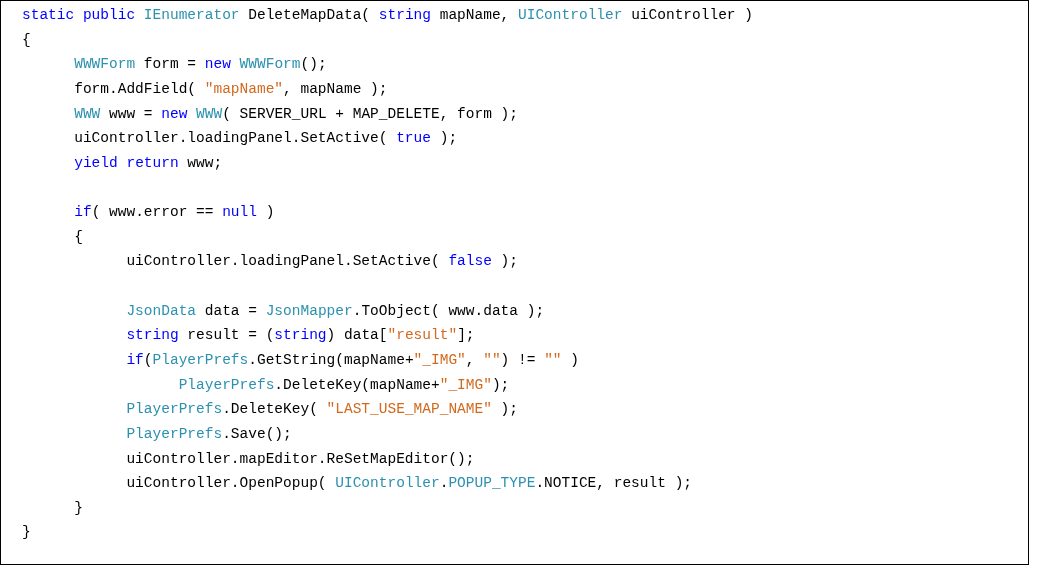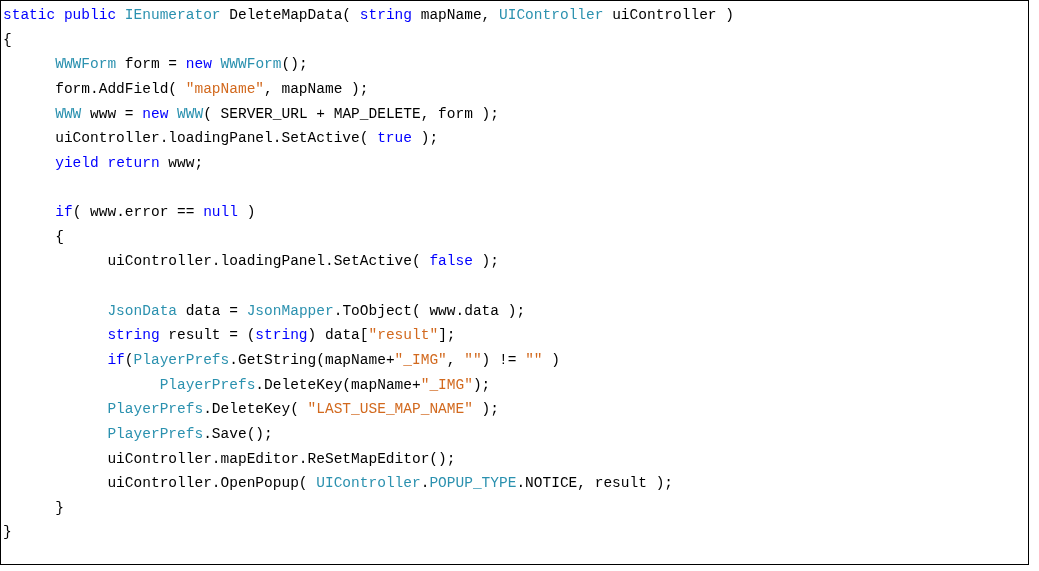--- a/index.html
+++ b/index.html
@@ -5,21 +5,21 @@
   body {
     margin: 0;
     padding: 0;
     background: white;
     font-family: 'Courier New', Courier, monospace;
     font-size: 14.5px;
     line-height: 1.7;
   }
   .code-box {
     border: 1px solid #000;
-    padding: 2px 2px;
+    padding: 2px 21px;
     width: 1029px;
     height: 565px;
     box-sizing: border-box;
     overflow: hidden;
     white-space: pre;
   }
   .kw-blue   { color: #0000ff; }
   .kw-teal   { color: #2b91af; }
   .str       { color: #d2691e; }
   .plain     { color: #000000; }

